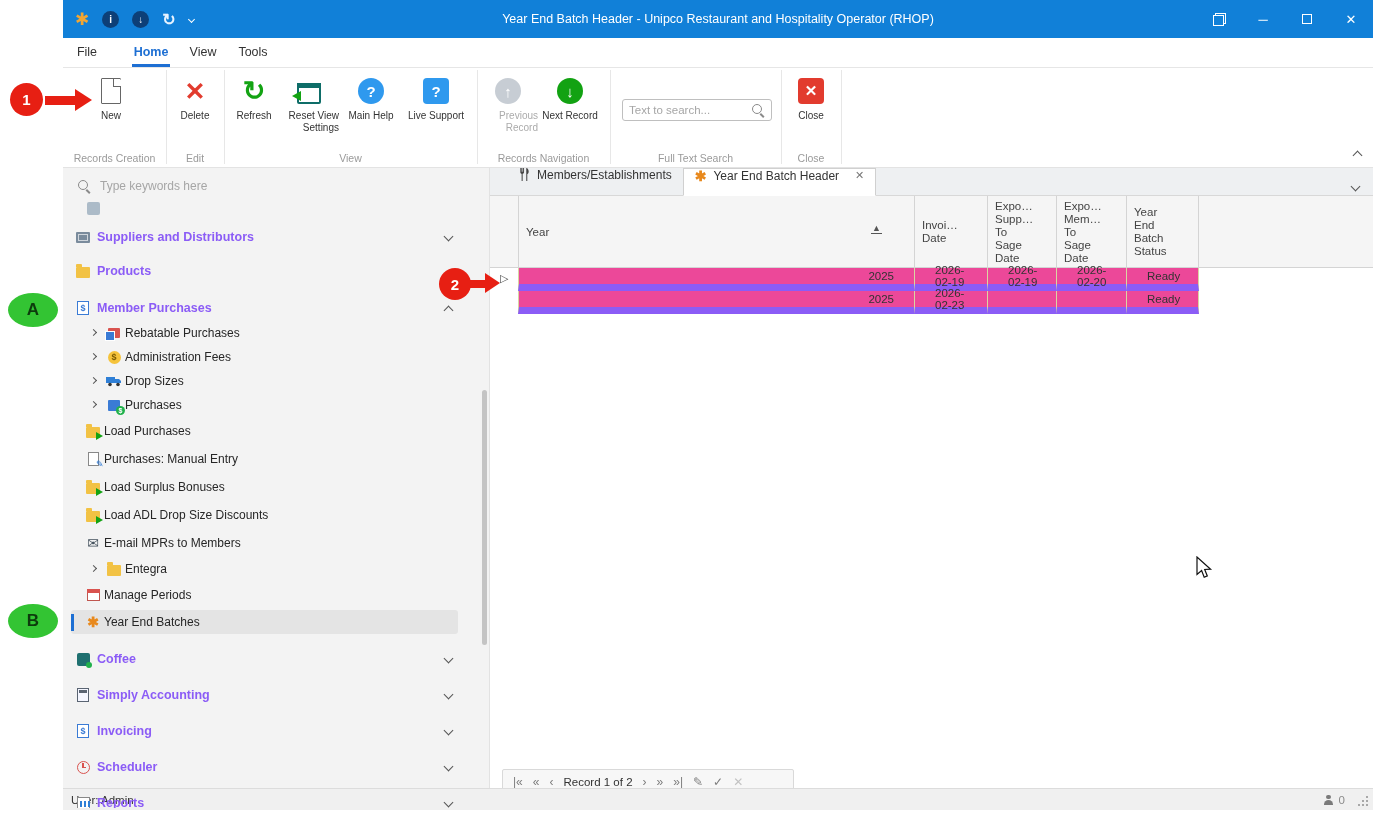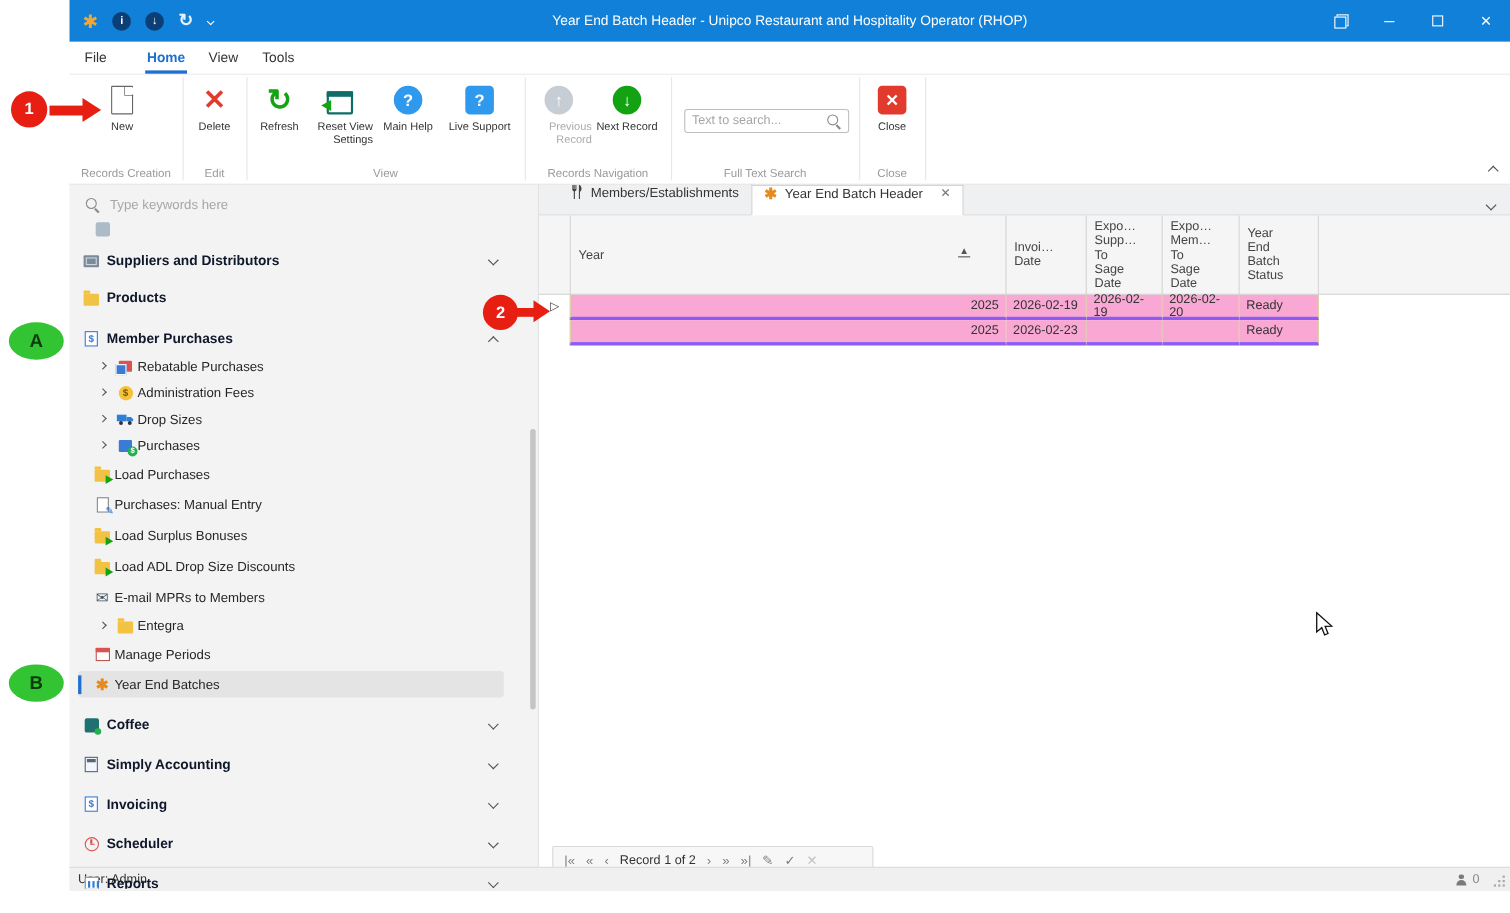--- a/index.html
+++ b/index.html
@@ -68,21 +68,21 @@
   .mag::after{content:"";position:absolute;left:10px;top:10px;width:5px;height:1.7px;background:#8a8a8a;transform:rotate(45deg);transform-origin:0 0}
   .ribbon-collapse{position:absolute;right:12px;top:80px;cursor:pointer}
 
   
   .sidebar{position:absolute;left:0;top:168px;width:427px;height:640px;background:#f3f3f3;border-right:1px solid #e2e2e2;overflow:hidden}
   .sb-search{position:absolute;left:14px;top:7px;width:396px;height:22px;display:flex;align-items:center;gap:9px}
   .sb-search input{border:none;outline:none;background:transparent;flex:1;font-size:12px;color:#666;font-family:inherit}
   .trow{position:absolute;left:0;width:427px;height:24px;cursor:pointer}
   .trow.g{height:26px}
   .trow .lbl{position:absolute;top:50%;transform:translateY(-50%);white-space:nowrap;font-size:12px;color:#262626;z-index:2}
-  .trow.g .lbl{font-weight:bold;font-size:12.5px;color:#0f172a;left:34px}
+  .trow.g .lbl{font-weight:bold;font-size:12.5px;color:#8b5cf6;left:34px}
   .trow.c1 .lbl{left:62px}
   .trow.c0 .lbl{left:41px}
   .ticon{position:absolute;top:50%;transform:translateY(-50%);width:16px;height:16px;display:flex;align-items:center;justify-content:center;z-index:2}
   .trow.g .ticon{left:12px}
   .trow.c1 .ticon{left:43px}
   .trow.c0 .ticon{left:22px}
   .exp{position:absolute;left:28px;top:9px;z-index:2}
   .tchev{position:absolute;left:382px;top:9px;z-index:2}
   .tchev.u{top:12px}
   .trow.selected::before{content:"";position:absolute;left:8px;right:32px;top:0;bottom:0;background:#e4e4e4;border-radius:3px}
@@ -131,21 +131,21 @@
 
   
   .grid-headband{position:absolute;left:427px;top:196px;width:883px;height:72px;background:#f5f5f5;border-bottom:1px solid #d4d4d4}
   .grid-head{position:absolute;left:455px;top:196px;height:72px;display:flex}
   .ghc{border-right:1px solid #d4d4d4;display:flex;align-items:center;padding:0 7px;font-size:11.5px;color:#444;line-height:13px;white-space:pre-line;cursor:pointer}
   .ghc.fst{border-left:1px solid #d4d4d4}
   .ghc.year{position:relative}
   .sorticon{position:absolute;right:32px;top:28px;font-size:9px;line-height:9px;color:#555;border-bottom:1.3px solid #555;padding:0 1px}
   .sorticon::before{content:"▲"}
   .grid-row{position:absolute;left:455px;display:flex;height:23px}
-  .gc{border-right:1px solid #d9d5a2;border-bottom:3px solid #8b5cf6;background:#f9a8d4;font-size:11.5px;color:#333;display:flex;align-items:center;padding:0 6px;cursor:pointer}
+  .gc{border-right:1px solid #d9d5a2;border-bottom:7px solid #8b5cf6;background:#ec4899;font-size:11.5px;color:#333;display:flex;align-items:center;padding:0 20px;cursor:pointer}
   .gc.fst{border-left:1px solid #d9d5a2}
   .gc.year{justify-content:flex-end}
   .row-marker{position:absolute;left:437px;top:272px;font-size:11px;color:#444}
   .row-marker::before{content:"▷"}
 
   
   .recnav{position:absolute;left:439px;top:769px;width:292px;height:25px;background:#f7f7f7;border:1px solid #d9d9d9;border-radius:2px;display:flex;align-items:center;gap:10px;padding:0 10px}
   .nv{color:#7d7d7d;font-size:12px;line-height:12px;cursor:pointer}
   .nv.dim{color:#c2c2c2}
   .nv1::before{content:"|«"}.nv2::before{content:"«"}.nv3::before{content:"‹"}

